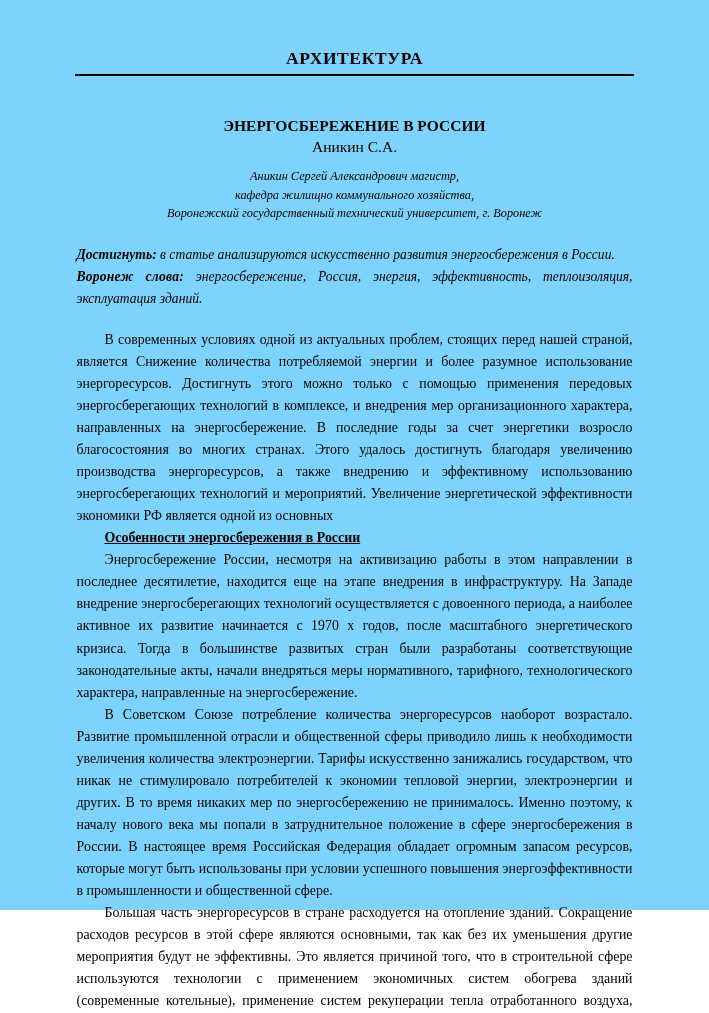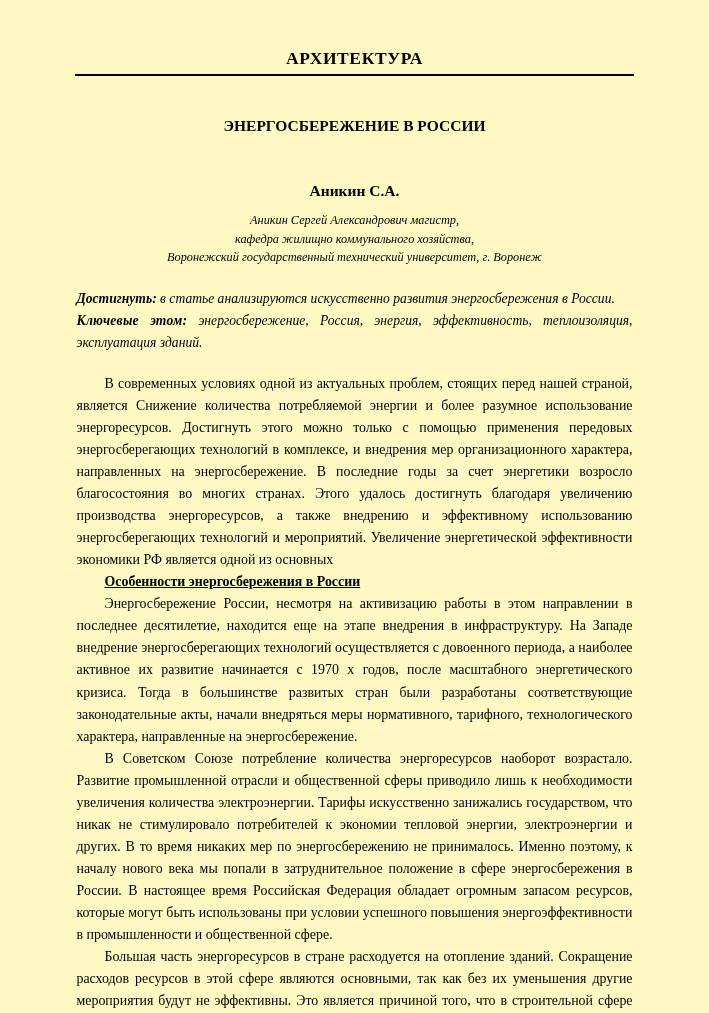--- a/index.html
+++ b/index.html
@@ -13,22 +13,22 @@
     height: 1013px;
     overflow: hidden;
     font-family: "Liberation Serif", "DejaVu Serif", serif;
     color: #000000;
     -webkit-font-smoothing: antialiased;
   }
 
   .page {
     position: relative;
     width: 709px;
-    height: 1013px;
-    background: #fef9c3;
+    height: 910px;
+    background: #7dd3fc;
     box-sizing: border-box;
   }
 
   
   .masthead {
     padding-top: 48px;
   }
   .masthead-title {
     font-size: 17.5px;
     font-weight: bold;
@@ -49,23 +49,22 @@
     text-align: center;
   }
   .article-title {
     font-size: 15.5px;
     font-weight: bold;
     line-height: 1.35;
     margin-top: 40px;
   }
   .article-author {
     font-size: 15.5px;
-    font-weight: bold;
+    font-weight: normal;
     line-height: 1.35;
-    margin-top: 44px;
   }
   .affiliation {
     margin-top: 9px;
     font-size: 12.3px;
     font-style: italic;
     line-height: 1.52;
   }
   .affiliation div {
     white-space: nowrap;
   }
@@ -136,21 +135,21 @@
       <div>Аникин Сергей Александрович   магистр,</div>
       <div>кафедра жилищно коммунального хозяйства,</div>
       <div>Воронежский государственный технический университет, г. Воронеж</div>
     </div>
   </div>
 
   <div class="content">
 
     <div class="abstract-block">
       <p><span class="abstract-label">Достигнуть:</span><span> в статье анализируются искусственно развития энергосбережения в России.</span></p>
-      <p><span class="abstract-label kw-spread">Ключевые этом:</span><span> энергосбережение, Россия, энергия, эффективность, теплоизоляция, эксплуатация зданий.</span></p>
+      <p><span class="abstract-label kw-spread">Воронеж слова:</span><span> энергосбережение, Россия, энергия, эффективность, теплоизоляция, эксплуатация зданий.</span></p>
     </div>
 
     <div id="paragraph-host">
         <p class="body-para first">В современных условиях одной из актуальных проблем, стоящих перед нашей страной, является Снижение количества потребляемой энергии и более разумное использование энергоресурсов. Достигнуть этого можно только с помощью применения передовых энергосберегающих технологий в комплексе, и внедрения мер организационного характера, направленных на энергосбережение. В последние годы за счет энергетики возросло благосостояния во многих странах. Этого удалось достигнуть благодаря увеличению производства энергоресурсов, а также внедрению и эффективному использованию энергосберегающих технологий и мероприятий. Увеличение энергетической эффективности экономики РФ является одной из основных</p>
         <p class="subhead">Особенности энергосбережения в России</p>
         <p class="body-para">Энергосбережение России, несмотря на активизацию работы в этом направлении в последнее десятилетие, находится еще на этапе внедрения в инфраструктуру. На Западе внедрение энергосберегающих технологий осуществляется с довоенного периода, а наиболее активное их развитие начинается с 1970 х годов, после масштабного энергетического кризиса. Тогда в большинстве развитых стран были разработаны соответствующие законодательные акты, начали внедряться меры нормативного, тарифного, технологического характера, направленные на энергосбережение.</p>
         <p class="body-para">В Советском Союзе потребление количества энергоресурсов наоборот возрастало. Развитие промышленной отрасли и общественной сферы приводило лишь к необходимости увеличения количества электроэнергии. Тарифы искусственно занижались государством, что никак не стимулировало потребителей к экономии тепловой энергии, электроэнергии и других. В то время никаких мер по энергосбережению не принималось. Именно поэтому, к началу нового века мы попали в затруднительное положение в сфере энергосбережения в России. В настоящее время Российская Федерация обладает огромным запасом ресурсов, которые могут быть использованы при условии успешного повышения энергоэффективности в промышленности и общественной сфере.</p>
         <p class="body-para">Большая часть энергоресурсов в стране расходуется на отопление зданий. Сокращение расходов ресурсов в этой сфере являются основными, так как без их уменьшения другие мероприятия будут не эффективны. Это является причиной того, что в строительной сфере используются технологии с применением экономичных систем обогрева зданий (современные котельные), применение систем рекуперации тепла отработанного воздуха, утепление фасадов, энергосберегающая кровля, а также установка современных стеклопакетов.</p>
       </div>
 

